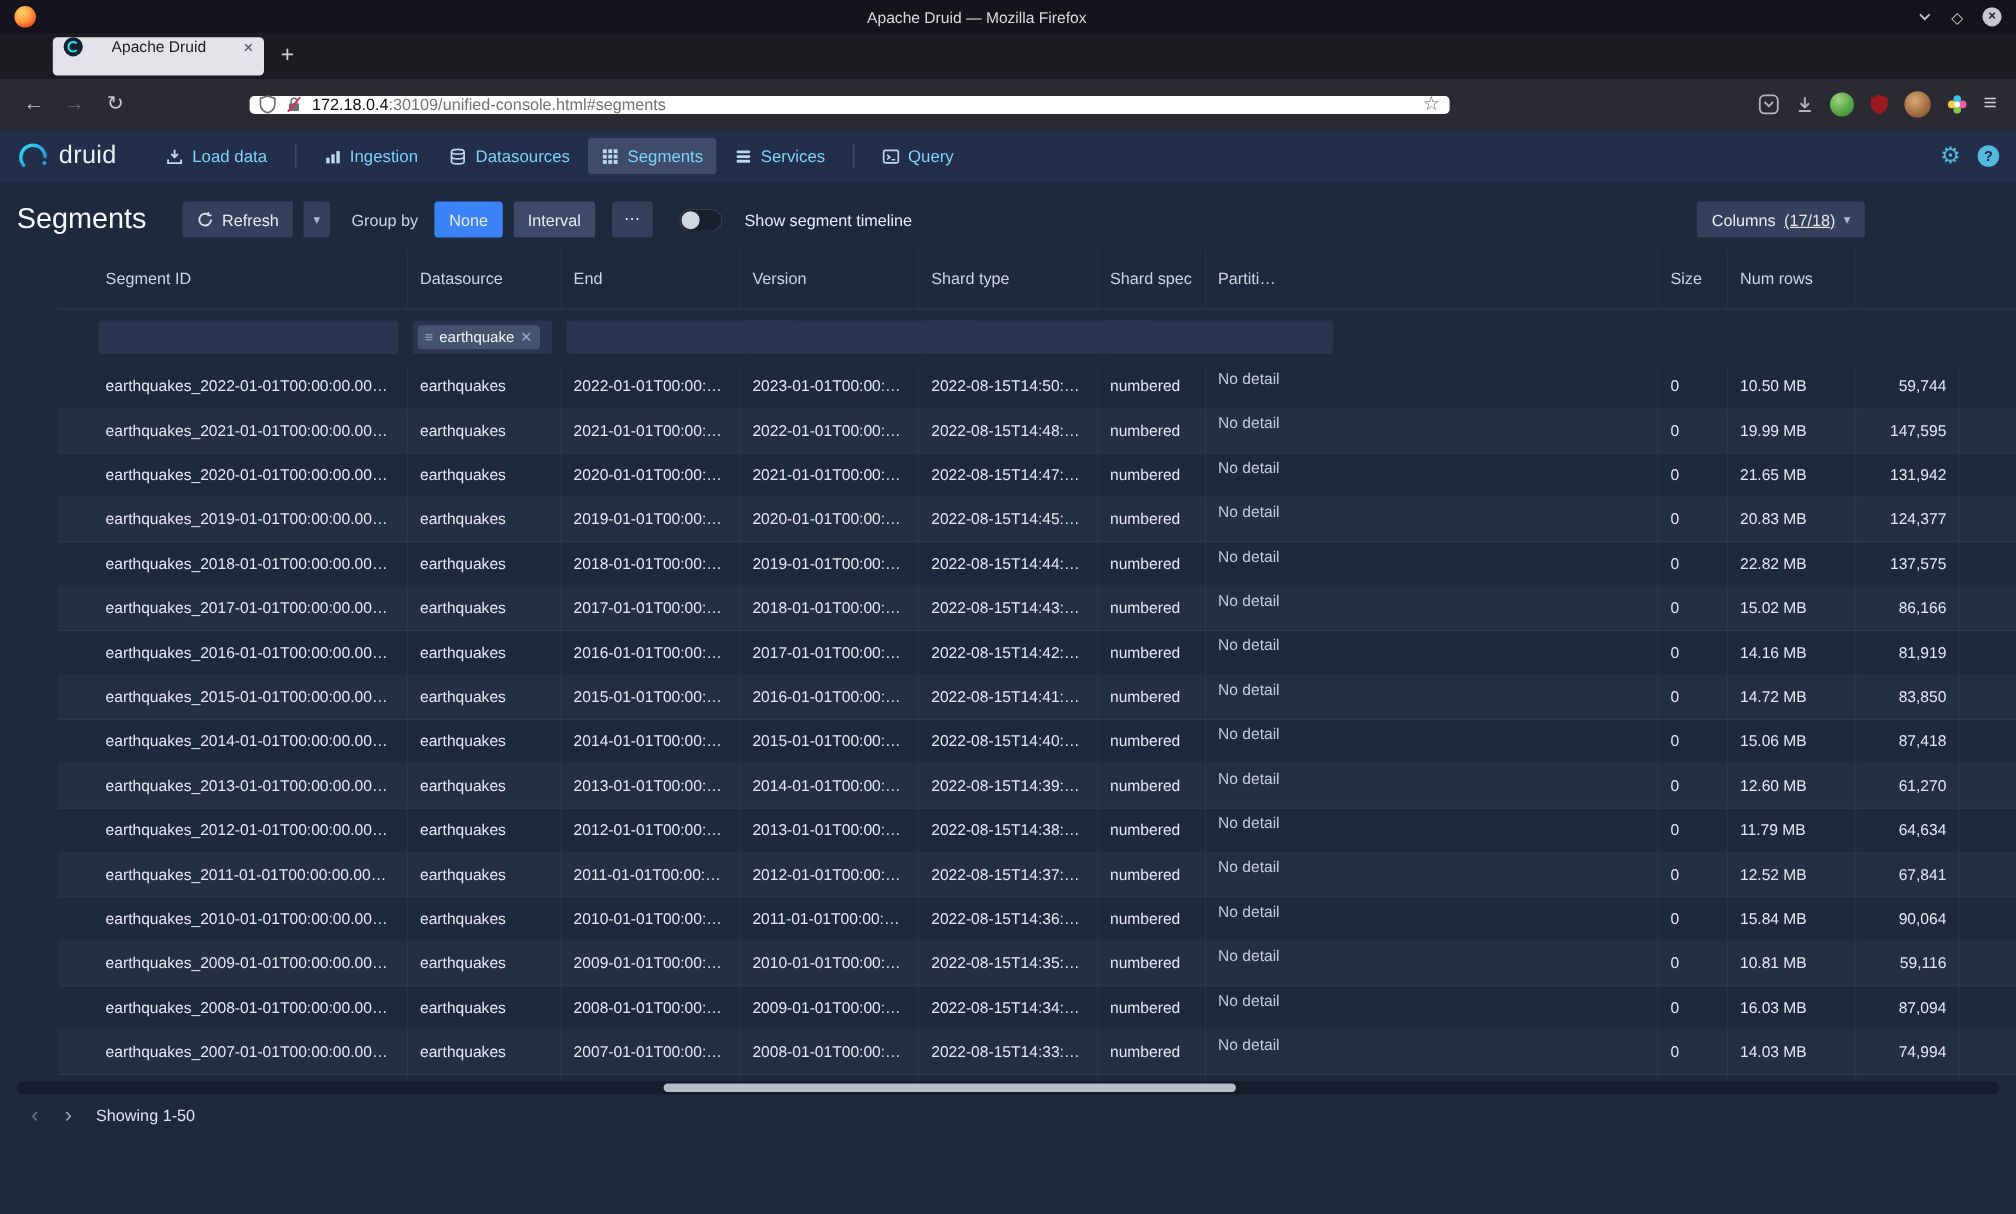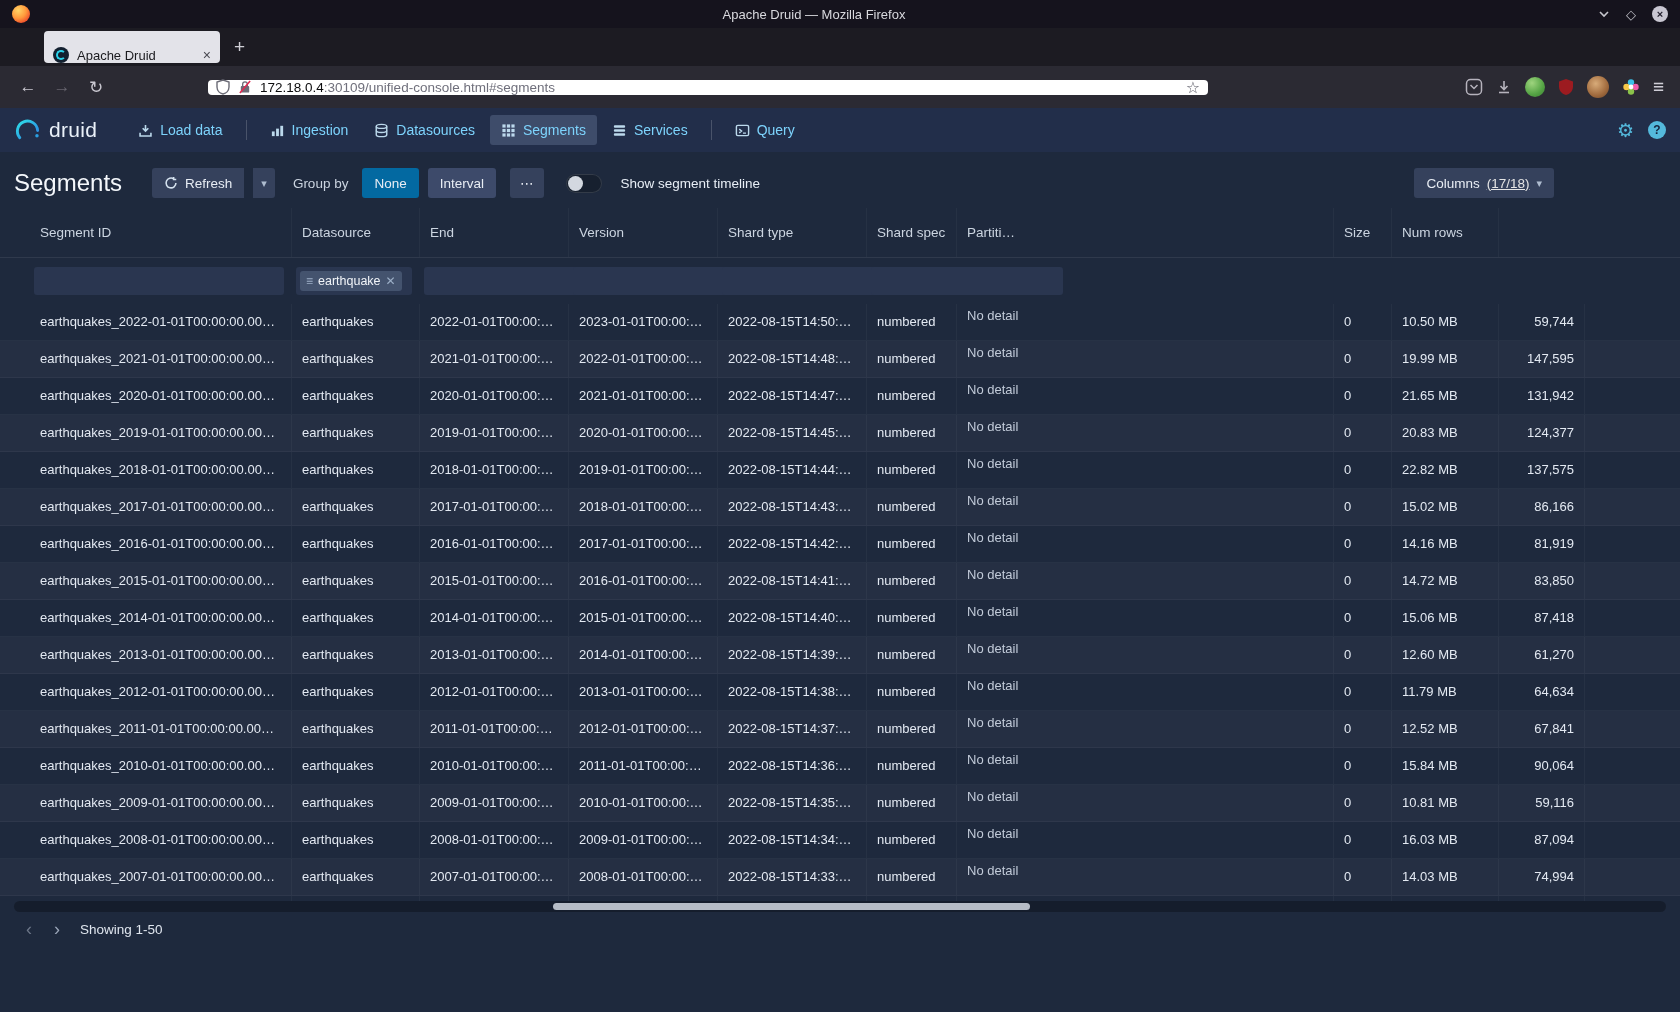--- a/index.html
+++ b/index.html
@@ -13,21 +13,21 @@
     background:radial-gradient(circle at 35% 30%, #ffd567, #ff9a3c 45%, #f0542c 75%, #d7326a); }
   .win-title { flex:1; text-align:center; font-size:13px; color:#d9d9de; }
   .win-controls { display:flex; gap:16px; align-items:center; }
   .win-ctl { color:#c6c6cd; font-size:13px; line-height:1; display:flex; align-items:center; }
   .win-close { width:16px; height:16px; border-radius:50%; background:#c9c7d2; color:#23202e;
     display:flex; align-items:center; justify-content:center; font-size:11px; font-weight:bold; }
 
   
   .tabbar { height:38px; background:#1c1b22; display:flex; align-items:center; padding:0 8px; flex:0 0 auto; }
   .tab { margin-left:36px; height:32px; width:176px; background:#e3e3e9; border-radius:4px;
-    display:flex; align-items:flex-end; padding:0 9px; gap:8px; color:#1b1b1f; font-size:13px; }
+    display:flex; align-items:flex-start; padding:0 9px; gap:24px; color:#1b1b1f; font-size:13px; }
   .favicon { width:16px; height:16px; border-radius:50%; background:#13202f; position:relative; flex:0 0 auto; }
   .favicon::after { content:""; position:absolute; inset:3px; border:2px solid #2ad0e8; border-radius:50%; border-right-color:transparent; }
   .tab-title { flex:1; white-space:nowrap; overflow:hidden; }
   .tab-close { color:#4a4a52; font-size:14px; }
   .newtab { color:#cfcfd6; font-size:19px; margin-left:14px; }
 
   
   .navbar { height:42px; background:#2b2a33; display:flex; align-items:center; padding:0 12px; gap:2px; flex:0 0 auto; }
   .nav-btn { width:32px; height:30px; display:flex; align-items:center; justify-content:center;
     color:#c9c7d0; font-size:17px; border-radius:4px; }
@@ -59,35 +59,35 @@
 
   
   .content { flex:1; display:flex; flex-direction:column; background:#1e293d; min-height:0; }
   .ctoolbar { height:56px; display:flex; align-items:center; padding:6px 126px 0 14px; gap:8px; }
   .page-title { font-size:24px; color:#f4f7fb; font-weight:400; margin-right:22px; }
   .btn { background:#35415c; color:#e8edf4; font-size:13.5px; height:30px; border:none;
     display:inline-flex; align-items:center; padding:0 12px; border-radius:3px; gap:7px;
     font-family:inherit; white-space:nowrap; }
   .btn.main-part { border-radius:3px 0 0 3px; }
   .btn.caret-part { padding:0 8px; border-radius:0 3px 3px 0; margin-left:1px; }
-  .btn.quiet { background:#0369a1; }
+  .btn.quiet { background:#3b82f6; }
   .btn.selected { background:#3d4a6a; }
   .btn .caret { font-size:11px; color:#aebccf; }
   .grp-label { color:#cbd4e0; font-size:13.5px; margin:0 6px 0 10px; }
   .more-btn { padding:0 10px; letter-spacing:1px; }
   .switch { width:36px; height:19px; border-radius:10px; background:#17202f; position:relative;
     margin:0 10px 0 14px; box-shadow:inset 0 0 0 1px rgba(255,255,255,.12); }
   .switch .knob { position:absolute; left:2px; top:2px; width:15px; height:15px; background:#d3d8e0; border-radius:50%; }
   .tl-label { color:#e8eef6; font-size:13.5px; }
   .cols-btn { margin-left:auto; }
   .cols-count { color:#e5e5e5;text-decoration:underline; }
 
   
   .tgrid { display:grid; grid-template-columns:262px 128px 149px 149px 149px 90px 377px 58px 107px 86px;
-    padding-left:30px; }
+    padding-left:30px;margin-left:48px; }
   .thead { height:50px; border-bottom:1px solid rgba(255,255,255,.08); flex:0 0 auto; }
   .th { position:relative; display:flex; align-items:center; padding:0 10px; font-size:13.5px;
     color:#ccd5e1; white-space:nowrap; overflow:hidden; border-right:1px solid rgba(255,255,255,.04); }
   .th.sorted::after { content:""; position:absolute; left:0; right:0; bottom:0; height:3px; background:#95a0b2; }
   .filters { height:46px; align-items:center; flex:0 0 auto; }
   .fc { display:flex; align-items:center; padding:0 8px 0 4px; height:46px; }
   .finput { flex:1; height:28px; background:#2a3650; border:none; border-radius:3px;
     padding:0 8px; color:#e8edf4; font-size:13px; font-family:inherit; outline:none; }
   .tagbox { flex:1; height:28px; background:#2a3650; border-radius:3px; display:flex;
     align-items:center; padding:0 4px; }

